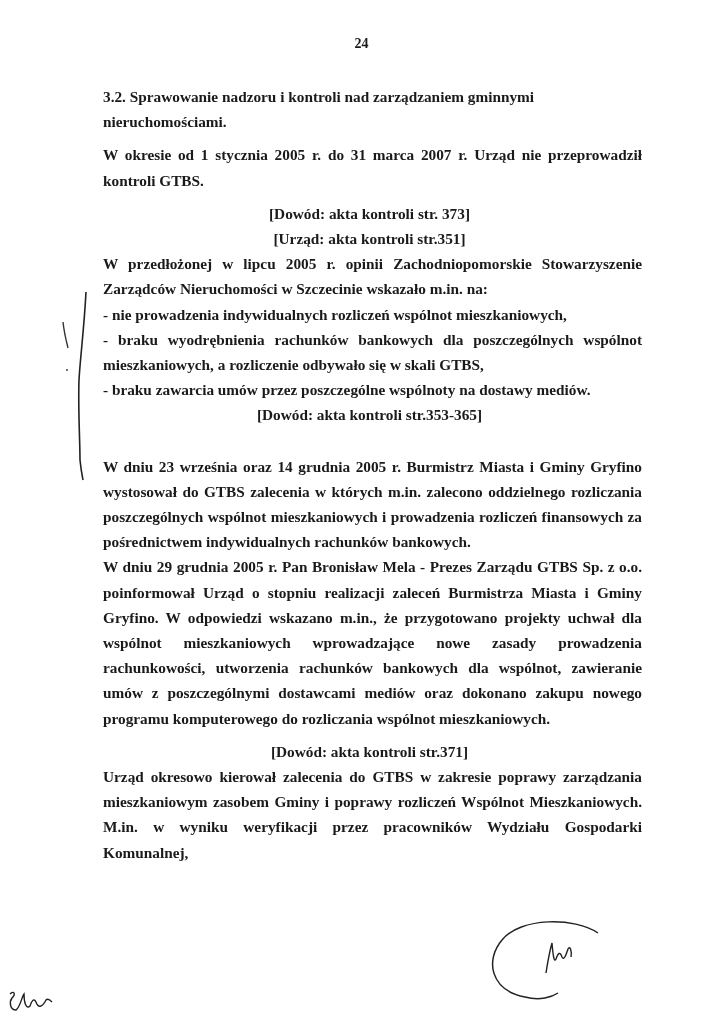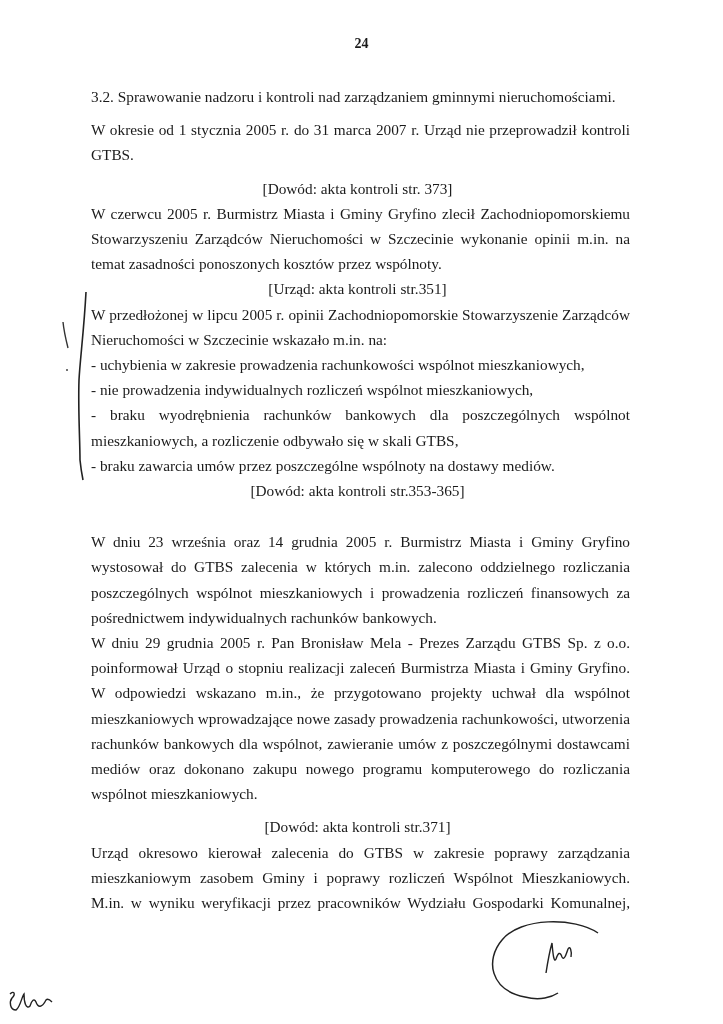--- a/index.html
+++ b/index.html
@@ -7,22 +7,22 @@
     width: 723px; height: 1024px; background: #ffffff;
     position: relative; overflow: hidden;
     font-family: "Liberation Serif", "DejaVu Serif", serif;
     color: #1a1a1a;
   }
   .page-number {
     position: absolute; top: 36px; left: 0; width: 723px;
     text-align: center; font-size: 14px; font-weight: bold;
   }
   .content {
-    position: absolute; left: 91px; top: 84px; width: 539px;
-    font-size: 15.3px; line-height: 25.2px;
+    position: absolute; left: 103px; top: 84px; width: 539px;
+    font-size: 15.3px; line-height: 25.2px; font-weight: bold;
   }
   .content p { margin: 0; }
   .just { text-align: justify; text-align-last: left; }
   .just-full { text-align: justify; text-align-last: justify; }
   .gap { height: 8px; }
   .gap-lg { height: 26px; }
   .evidence { text-align: center; padding-right: 6px; margin: 3px 0 6px 0; }
   .list-item { padding-left: 0; }
   .margin-mark { position: absolute; }
   .signature { position: absolute; }
@@ -37,24 +37,22 @@
   <path d="M33 42 C 34 52, 36 60, 38 68" stroke="#333" stroke-width="1.4" fill="none"></path>
   <circle cx="37" cy="90" r="1" fill="#444"></circle>
 </svg>
 
 <div class="content">
   <p>3.2. Sprawowanie nadzoru i kontroli nad zarządzaniem gminnymi nieruchomościami.</p>
   <div class="gap"></div>
   <p class="just">W okresie od 1 stycznia 2005 r. do 31 marca  2007 r. Urząd nie przeprowadził kontroli GTBS.</p>
   <div class="gap"></div>
   <p class="evidence">[Dowód: akta kontroli str. 373]</p>
-  <p class="just">W czerwcu 2005  r. Burmistrz Miasta i Gminy Gryfino zlecił Zachodniopomorskiemu Stowarzyszeniu Zarządców Nieruchomości w Szczecinie  wykonanie opinii m.in. na temat zasadności ponoszonych kosztów przez wspólnoty.</p>
   <p class="evidence">[Urząd: akta kontroli str.351]</p>
   <p class="just">W przedłożonej w lipcu 2005 r. opinii Zachodniopomorskie Stowarzyszenie  Zarządców Nieruchomości w Szczecinie wskazało m.in. na:</p>
-  <p class="list-item">- uchybienia w zakresie prowadzenia rachunkowości  wspólnot mieszkaniowych,</p>
   <p class="list-item">-  nie prowadzenia indywidualnych rozliczeń wspólnot mieszkaniowych,</p>
   <p class="list-item just">- braku wyodrębnienia rachunków bankowych dla poszczególnych wspólnot mieszkaniowych, a rozliczenie odbywało się w skali GTBS,</p>
   <p class="list-item">- braku zawarcia umów przez poszczególne wspólnoty na dostawy  mediów.</p>
   <p class="evidence">[Dowód: akta kontroli str.353-365]</p>
   <div class="gap-lg"></div>
   <p class="just">W dniu 23 września oraz 14 grudnia 2005 r. Burmistrz Miasta i Gminy Gryfino wystosował do GTBS zalecenia w których m.in. zalecono oddzielnego rozliczania poszczególnych wspólnot mieszkaniowych i prowadzenia rozliczeń finansowych za pośrednictwem indywidualnych rachunków bankowych.</p>
   <p class="just">W dniu 29 grudnia 2005 r. Pan Bronisław Mela - Prezes Zarządu GTBS Sp. z o.o. poinformował Urząd o stopniu realizacji zaleceń Burmistrza Miasta i Gminy Gryfino. W odpowiedzi wskazano m.in., że przygotowano projekty uchwał dla wspólnot mieszkaniowych wprowadzające nowe zasady prowadzenia rachunkowości, utworzenia rachunków bankowych dla wspólnot,  zawieranie umów z poszczególnymi dostawcami mediów oraz dokonano zakupu nowego programu komputerowego do rozliczania wspólnot mieszkaniowych.</p>
   <div class="gap"></div>
   <p class="evidence">[Dowód: akta kontroli str.371]</p>
   <p class="just-full">Urząd okresowo kierował zalecenia do GTBS w zakresie poprawy zarządzania mieszkaniowym zasobem Gminy i poprawy rozliczeń Wspólnot Mieszkaniowych. M.in. w wyniku weryfikacji przez pracowników Wydziału Gospodarki Komunalnej,</p>

